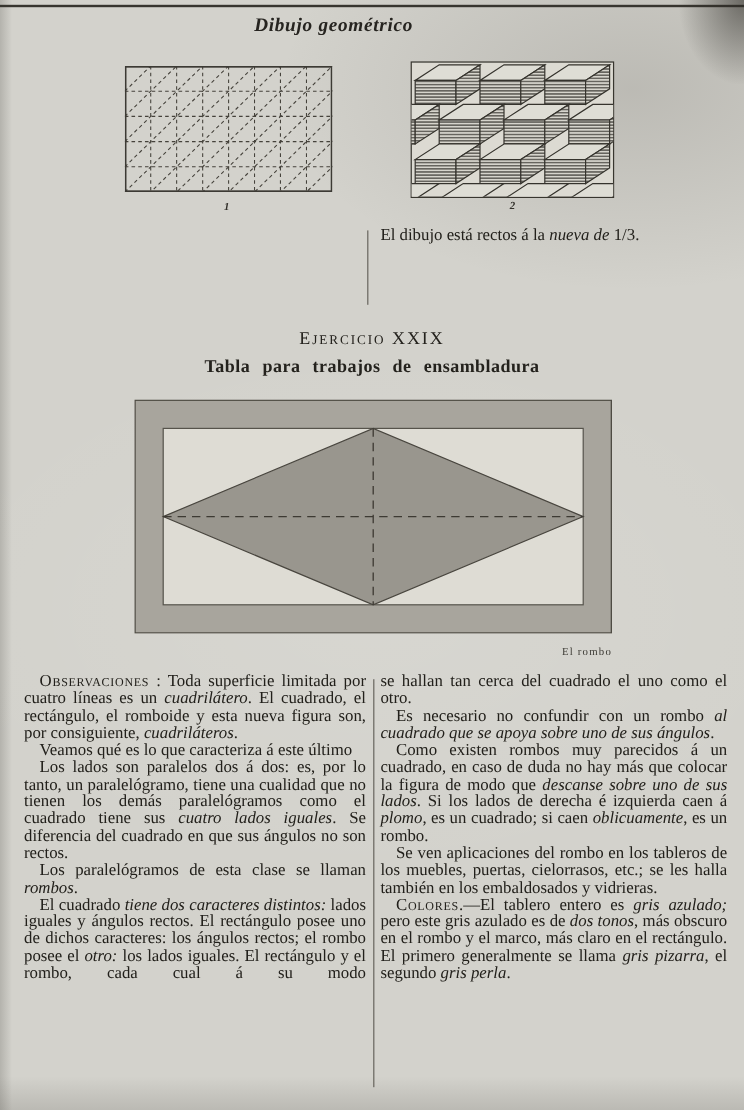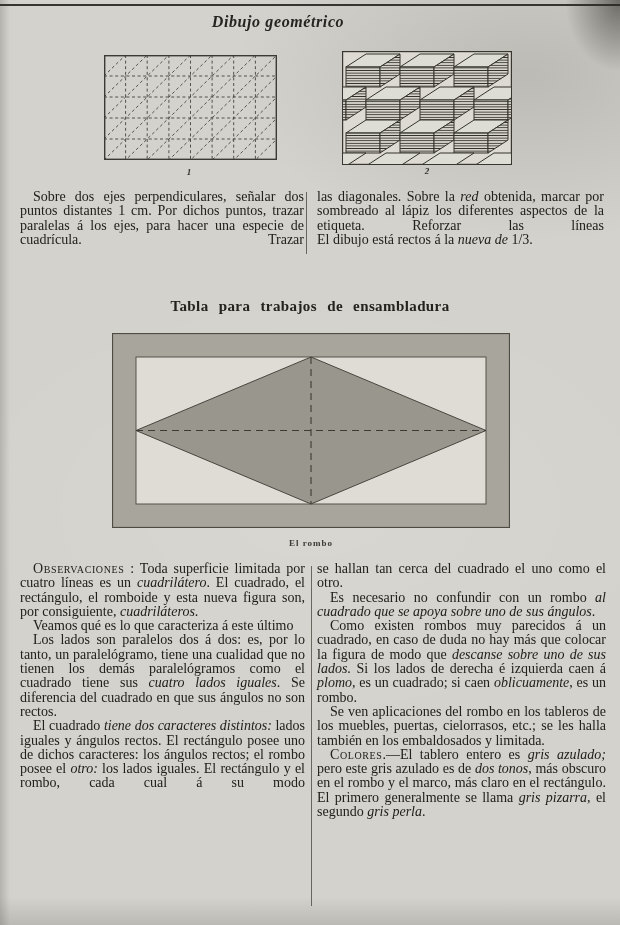--- a/index.html
+++ b/index.html
@@ -36,22 +36,22 @@
   .par{margin:0;text-align:justify;text-indent:13px;line-height:14.3px;font-size:14px;}
   .noind{text-indent:0;}
   .cont{text-align-last:justify;}
   .it{font-style:italic;}
   .sc{font-variant:small-caps;letter-spacing:.6px;}
   .ex-heading{position:absolute;top:275px;left:0;width:620px;text-align:center;
     font-variant:small-caps;font-size:15px;letter-spacing:1.6px;color:#24221d;}
   .ex-subtitle{position:absolute;top:298px;left:0;width:620px;text-align:center;
     font-weight:bold;font-size:15px;word-spacing:6px;letter-spacing:.4px;color:#24221d;}
   .board-fig{position:absolute;left:112px;top:333px;}
-  .board-caption{position:absolute;left:112px;top:538px;width:398px;text-align:center;
-    font-size:9px;letter-spacing:1px;color:#3d3b35;font-weight:bold;}
+  .board-caption{position:absolute;left:112px;top:538px;width:398px;text-align:right;
+    font-size:9px;letter-spacing:1px;color:#3d3b35;}
 </style>
 </head>
 <body>
 
 <div class="page">
   <div class="top-rule"></div>
   <div class="corner-shade"></div>
 
   <div class="running-header">Dibujo geométrico</div>
 
@@ -172,51 +172,49 @@
             <rect x="132" y="115" width="34" height="20" fill="url(#hh)"></rect>
           </g>
         <g>
             <polygon points="-30,115 4,115 24,102 -10,102" fill="#deddd5"></polygon>
           </g>
       </g>
     </svg>
   </div>
   <div class="fig-label fig2-label">2</div>
 
-  <div class="column intro-left">
-    <p class="par cont"><span>Sobre dos ejes perpendiculares, señalar dos puntos distantes 1 cm. Por dichos puntos, trazar paralelas á los ejes, para hacer una especie de cuadrícula. Trazar</span></p>
-  </div>
   <div class="divider divider-top"></div>
   <div class="column intro-right">
-    <p class="par noind cont"><span>las diagonales. Sobre la </span><span class="it">red</span><span> obtenida, marcar por sombreado al lápiz los diferentes aspectos de la etiqueta. Reforzar las líneas</span></p>
     <p class="par noind"><span>El dibujo está rectos á la </span><span class="it">nueva de</span><span> 1/3.</span></p>
   </div>
 
+  <div class="ex-heading">Ejercicio XXIX</div>
   <div class="ex-subtitle">Tabla para trabajos de ensambladura</div>
 
   <div class="board-fig">
     <svg width="398" height="195" viewBox="0 0 398 195">
       <rect x="0.5" y="0.5" width="397" height="194" fill="#a8a59d" stroke="#4e4b43" stroke-width="1.2"></rect>
       <rect x="24" y="24" width="350" height="147" fill="#dedcd4" stroke="#56534b" stroke-width="1"></rect>
       <polygon points="24,97.5 199,24 374,97.5 199,171" fill="#99968e" stroke="#49463f" stroke-width="1"></polygon>
       <g stroke="#3d3a33" stroke-width="1.1" stroke-dasharray="7 5">
         <line x1="24" y1="97.5" x2="374" y2="97.5"></line>
         <line x1="199" y1="24" x2="199" y2="171"></line>
       </g>
     </svg>
   </div>
   <div class="board-caption">El rombo</div>
 
   <div class="column obs-left">
     <p class="par"><span class="sc">Observaciones</span><span> : Toda superficie limitada por cuatro líneas es un </span><span class="it">cuadrilátero</span><span>. El cuadrado, el rectángulo, el romboide y esta nueva figura son, por consiguiente, </span><span class="it">cuadriláteros</span><span>.</span></p>
     <p class="par"><span>Veamos qué es lo que caracteriza á este último</span></p>
     <p class="par"><span>Los lados son paralelos dos á dos: es, por lo tanto, un paralelógramo, tiene una cualidad que no tienen los demás paralelógramos como el cuadrado tiene sus </span><span class="it">cuatro lados iguales</span><span>. Se diferencia del cuadrado en que sus ángulos no son rectos.</span></p>
+    <p class="par"><span>Los paralelógramos de esta clase se llaman </span><span class="it">rombos</span><span>.</span></p>
     <p class="par cont"><span>El cuadrado </span><span class="it">tiene dos caracteres distintos:</span><span> lados iguales y ángulos rectos. El rectángulo posee uno de dichos caracteres: los ángulos rectos; el rombo posee el </span><span class="it">otro:</span><span> los lados iguales. El rectángulo y el rombo, cada cual á su modo</span></p>
   </div>
   <div class="divider divider-bottom"></div>
   <div class="column obs-right">
     <p class="par noind"><span>se hallan tan cerca del cuadrado el uno como el otro.</span></p>
     <p class="par"><span>Es necesario no confundir con un rombo </span><span class="it">al cuadrado que se apoya sobre uno de sus ángulos</span><span>.</span></p>
     <p class="par"><span>Como existen rombos muy parecidos á un cuadrado, en caso de duda no hay más que colocar la figura de modo que </span><span class="it">descanse sobre uno de sus lados</span><span>. Si los lados de derecha é izquierda caen á </span><span class="it">plomo</span><span>, es un cuadrado; si caen </span><span class="it">oblicuamente</span><span>, es un rombo.</span></p>
-    <p class="par"><span>Se ven aplicaciones del rombo en los tableros de los muebles, puertas, cielorrasos, etc.; se les halla también en los embaldosados y limitada.</span></p>
+    <p class="par"><span>Se ven aplicaciones del rombo en los tableros de los muebles, puertas, cielorrasos, etc.; se les halla también en los embaldosados y vidrieras.</span></p>
     <p class="par"><span class="sc">Colores</span><span>.—El tablero entero es </span><span class="it">gris azulado;</span><span> pero este gris azulado es de </span><span class="it">dos tonos</span><span>, más obscuro en el rombo y el marco, más claro en el rectángulo. El primero generalmente se llama </span><span class="it">gris pizarra</span><span>, el segundo </span><span class="it">gris perla</span><span>.</span></p>
   </div>
 </div>
 
 </body></html>

